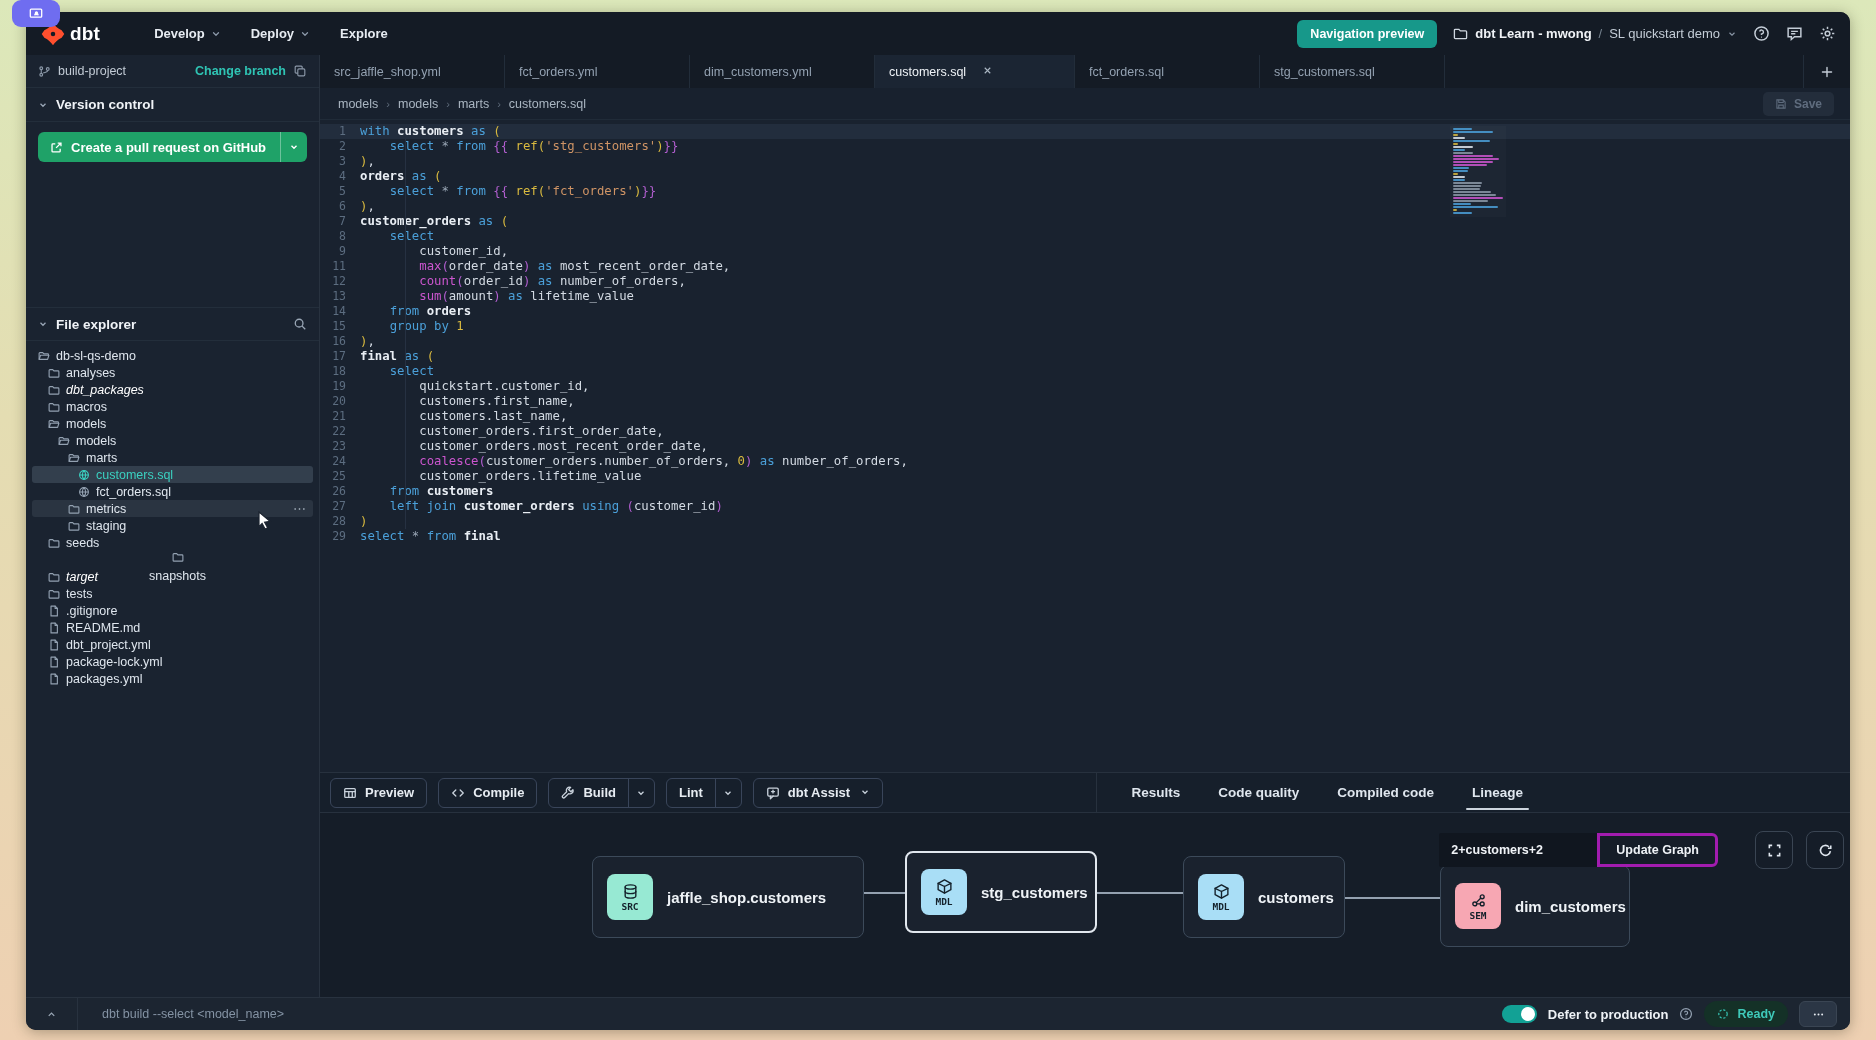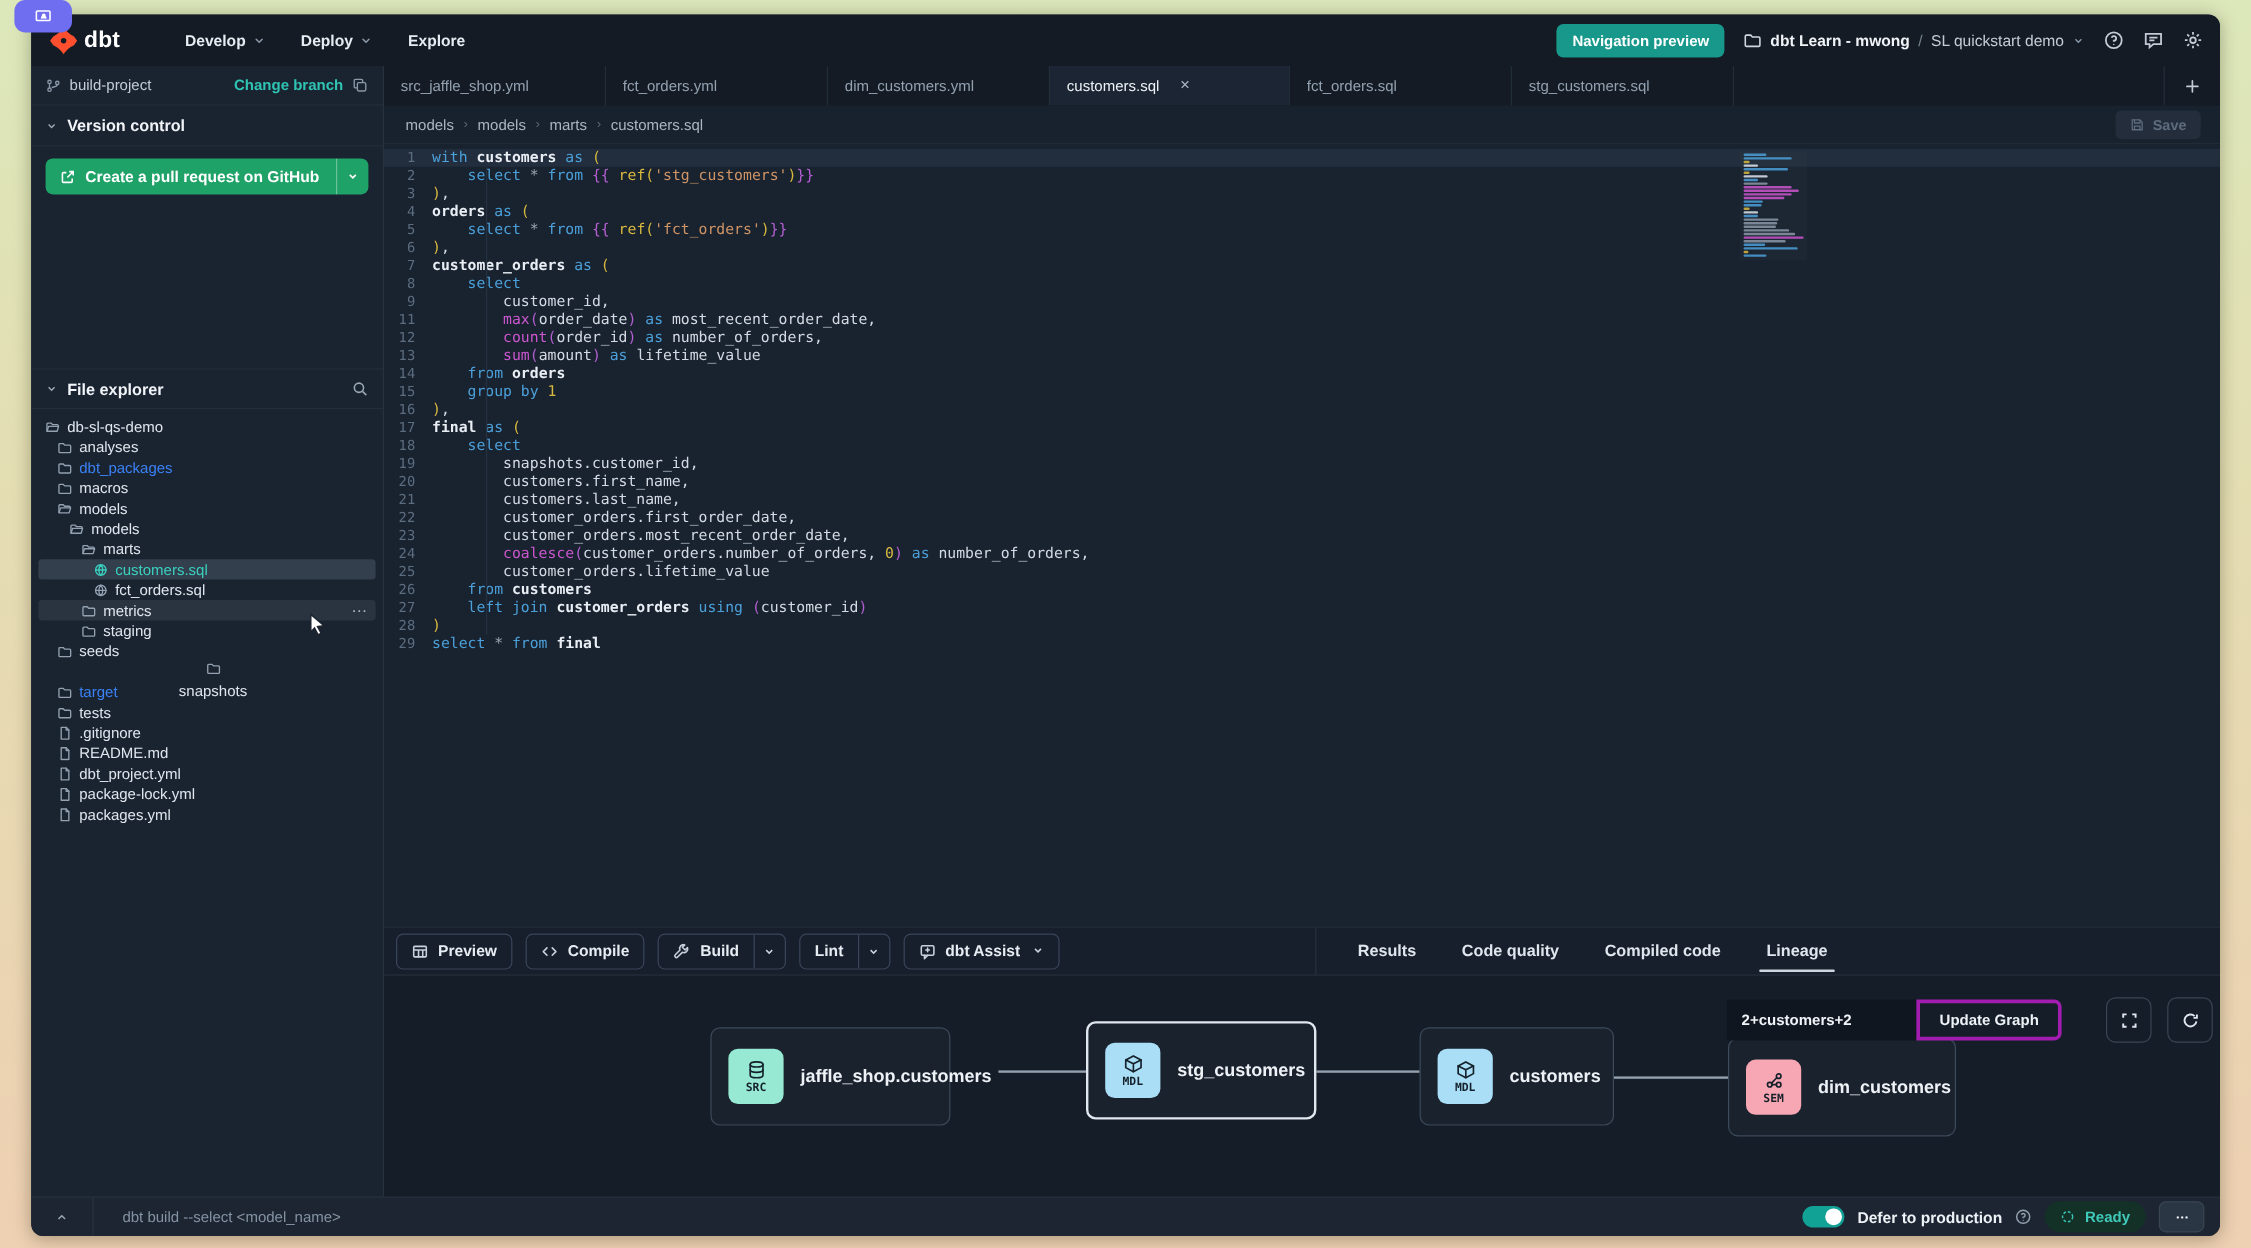--- a/index.html
+++ b/index.html
@@ -53,21 +53,21 @@
   .fe-search{margin-left:auto; font-size:14px !important; color:#9aa7b6; cursor:pointer;}
   .pr-wrap{padding:10px 12px; flex:none;}
   .pr-btn{height:30px; background:#1fa268; border-radius:6px; display:flex; align-items:stretch; cursor:pointer; overflow:hidden;}
   .pr-main{flex:1; display:flex; align-items:center; gap:8px; padding:0 12px; font-size:13px; font-weight:700; color:#fff;}
   .pr-main .ic{font-size:13px;}
   .pr-caret{width:27px; border-left:1px solid rgba(255,255,255,.35); display:flex; align-items:center; justify-content:center; color:#fff; font-size:10px;}
   .sb-spacer{height:135px; flex:none;}
   .tree{flex:1; overflow:hidden; padding:6px 6px 0 6px;}
   .trow{height:17px; display:flex; align-items:center; gap:6px; border-radius:3px; font-size:12.5px; color:#dfe6ee; cursor:pointer; padding-right:6px; position:relative;}
   .trow .ic{font-size:12px; color:#93a1b1; flex:none;}
-  .trow.italic .tlabel{color:#3b82f6;}
+  .trow.italic .tlabel{font-style:italic; color:#ffffff;}
   .trow.sel{background:#333f4d;}
   .trow.sel .tlabel{color:#3ad0c0;} .trow.sel .ic{color:#3ad0c0;}
   .trow.hov{background:#2a3441;}
   .trow .menu-dots{margin-left:auto; color:#aab6c2; font-size:13px; letter-spacing:1px;}
 
   
   .tabbar{height:33px; flex:none; background:#141b25; display:flex; align-items:stretch;}
   .tab{display:flex; align-items:center; gap:10px; padding:0 14px; font-size:12.5px; color:#93a1b1;
     border-right:1px solid #222d3a; cursor:pointer; flex:none;}
   .tab.active{background:#1b2533; color:#eef2f6;}
@@ -538,21 +538,21 @@
               <div class="code-line"><span class="lnum">8</span><span class="ltext"><span class="tk-pl">    </span><span class="tk-k">select</span></span></div>
               <div class="code-line"><span class="lnum">9</span><span class="ltext"><span class="tk-pl">        customer_id,</span></span></div>
               <div class="code-line"><span class="lnum">11</span><span class="ltext"><span class="tk-pl">        </span><span class="tk-f">max</span><span class="tk-j">(</span><span class="tk-pl">order_date</span><span class="tk-j">)</span><span class="tk-k"> as </span><span class="tk-pl">most_recent_order_date,</span></span></div>
               <div class="code-line"><span class="lnum">12</span><span class="ltext"><span class="tk-pl">        </span><span class="tk-f">count</span><span class="tk-j">(</span><span class="tk-pl">order_id</span><span class="tk-j">)</span><span class="tk-k"> as </span><span class="tk-pl">number_of_orders,</span></span></div>
               <div class="code-line"><span class="lnum">13</span><span class="ltext"><span class="tk-pl">        </span><span class="tk-f">sum</span><span class="tk-j">(</span><span class="tk-pl">amount</span><span class="tk-j">)</span><span class="tk-k"> as </span><span class="tk-pl">lifetime_value</span></span></div>
               <div class="code-line"><span class="lnum">14</span><span class="ltext"><span class="tk-pl">    </span><span class="tk-k">from </span><span class="tk-cte">orders</span></span></div>
               <div class="code-line"><span class="lnum">15</span><span class="ltext"><span class="tk-pl">    </span><span class="tk-k">group by </span><span class="tk-n">1</span></span></div>
               <div class="code-line"><span class="lnum">16</span><span class="ltext"><span class="tk-y">)</span><span class="tk-pl">,</span></span></div>
               <div class="code-line"><span class="lnum">17</span><span class="ltext"><span class="tk-cte">final</span><span class="tk-k"> as </span><span class="tk-y">(</span></span></div>
               <div class="code-line"><span class="lnum">18</span><span class="ltext"><span class="tk-pl">    </span><span class="tk-k">select</span></span></div>
-              <div class="code-line"><span class="lnum">19</span><span class="ltext"><span class="tk-pl">        snapshots.customer_id,</span></span></div>
+              <div class="code-line"><span class="lnum">19</span><span class="ltext"><span class="tk-pl">        quickstart.customer_id,</span></span></div>
               <div class="code-line"><span class="lnum">20</span><span class="ltext"><span class="tk-pl">        customers.first_name,</span></span></div>
               <div class="code-line"><span class="lnum">21</span><span class="ltext"><span class="tk-pl">        customers.last_name,</span></span></div>
               <div class="code-line"><span class="lnum">22</span><span class="ltext"><span class="tk-pl">        customer_orders.first_order_date,</span></span></div>
               <div class="code-line"><span class="lnum">23</span><span class="ltext"><span class="tk-pl">        customer_orders.most_recent_order_date,</span></span></div>
               <div class="code-line"><span class="lnum">24</span><span class="ltext"><span class="tk-pl">        </span><span class="tk-f">coalesce</span><span class="tk-j">(</span><span class="tk-pl">customer_orders.number_of_orders, </span><span class="tk-n">0</span><span class="tk-j">)</span><span class="tk-k"> as </span><span class="tk-pl">number_of_orders,</span></span></div>
               <div class="code-line"><span class="lnum">25</span><span class="ltext"><span class="tk-pl">        customer_orders.lifetime_value</span></span></div>
               <div class="code-line"><span class="lnum">26</span><span class="ltext"><span class="tk-pl">    </span><span class="tk-k">from </span><span class="tk-cte">customers</span></span></div>
               <div class="code-line"><span class="lnum">27</span><span class="ltext"><span class="tk-pl">    </span><span class="tk-k">left join </span><span class="tk-cte">customer_orders </span><span class="tk-k">using </span><span class="tk-j">(</span><span class="tk-pl">customer_id</span><span class="tk-j">)</span></span></div>
               <div class="code-line"><span class="lnum">28</span><span class="ltext"><span class="tk-y">)</span></span></div>
               <div class="code-line"><span class="lnum">29</span><span class="ltext"><span class="tk-k">select </span><span class="tk-op">*</span><span class="tk-pl"> </span><span class="tk-k">from </span><span class="tk-cte">final</span></span></div>
@@ -661,21 +661,21 @@
               <div class="ptab">Compiled code</div>
               <div class="ptab active">Lineage</div>
             </div>
         </div>
 
         <div class="lineage" id="lineage-panel">
           <div id="lineage-canvas">
               <div class="edge" style="left: 512px; top: 79px; width: 73px;"></div>
               <div class="edge" style="left: 777px; top: 79px; width: 86px;"></div>
               <div class="edge" style="left: 1025px; top: 84px; width: 95px;"></div>
-              <div class="lnode" style="left: 272px; top: 43px; width: 200px;">
+              <div class="lnode" style="left: 272px; top: 43px; width: 272px;">
                 <span class="nbadge" style="background:#97e9d3">
                   <span class="ic ">
                     <svg viewBox="0 0 16 16" fill="none" stroke="currentColor" stroke-width="1.3" stroke-linecap="round" stroke-linejoin="round">
                       <ellipse cx="8" cy="3.8" rx="5" ry="2"></ellipse>
                       <path d="M3 3.8v8.4c0 1.1 2.2 2 5 2s5-.9 5-2V3.8"></path>
                       <path d="M3 8c0 1.1 2.2 2 5 2s5-.9 5-2"></path>
                     </svg>
                   </span>
                   <span class="blabel">SRC</span>
                 </span>

